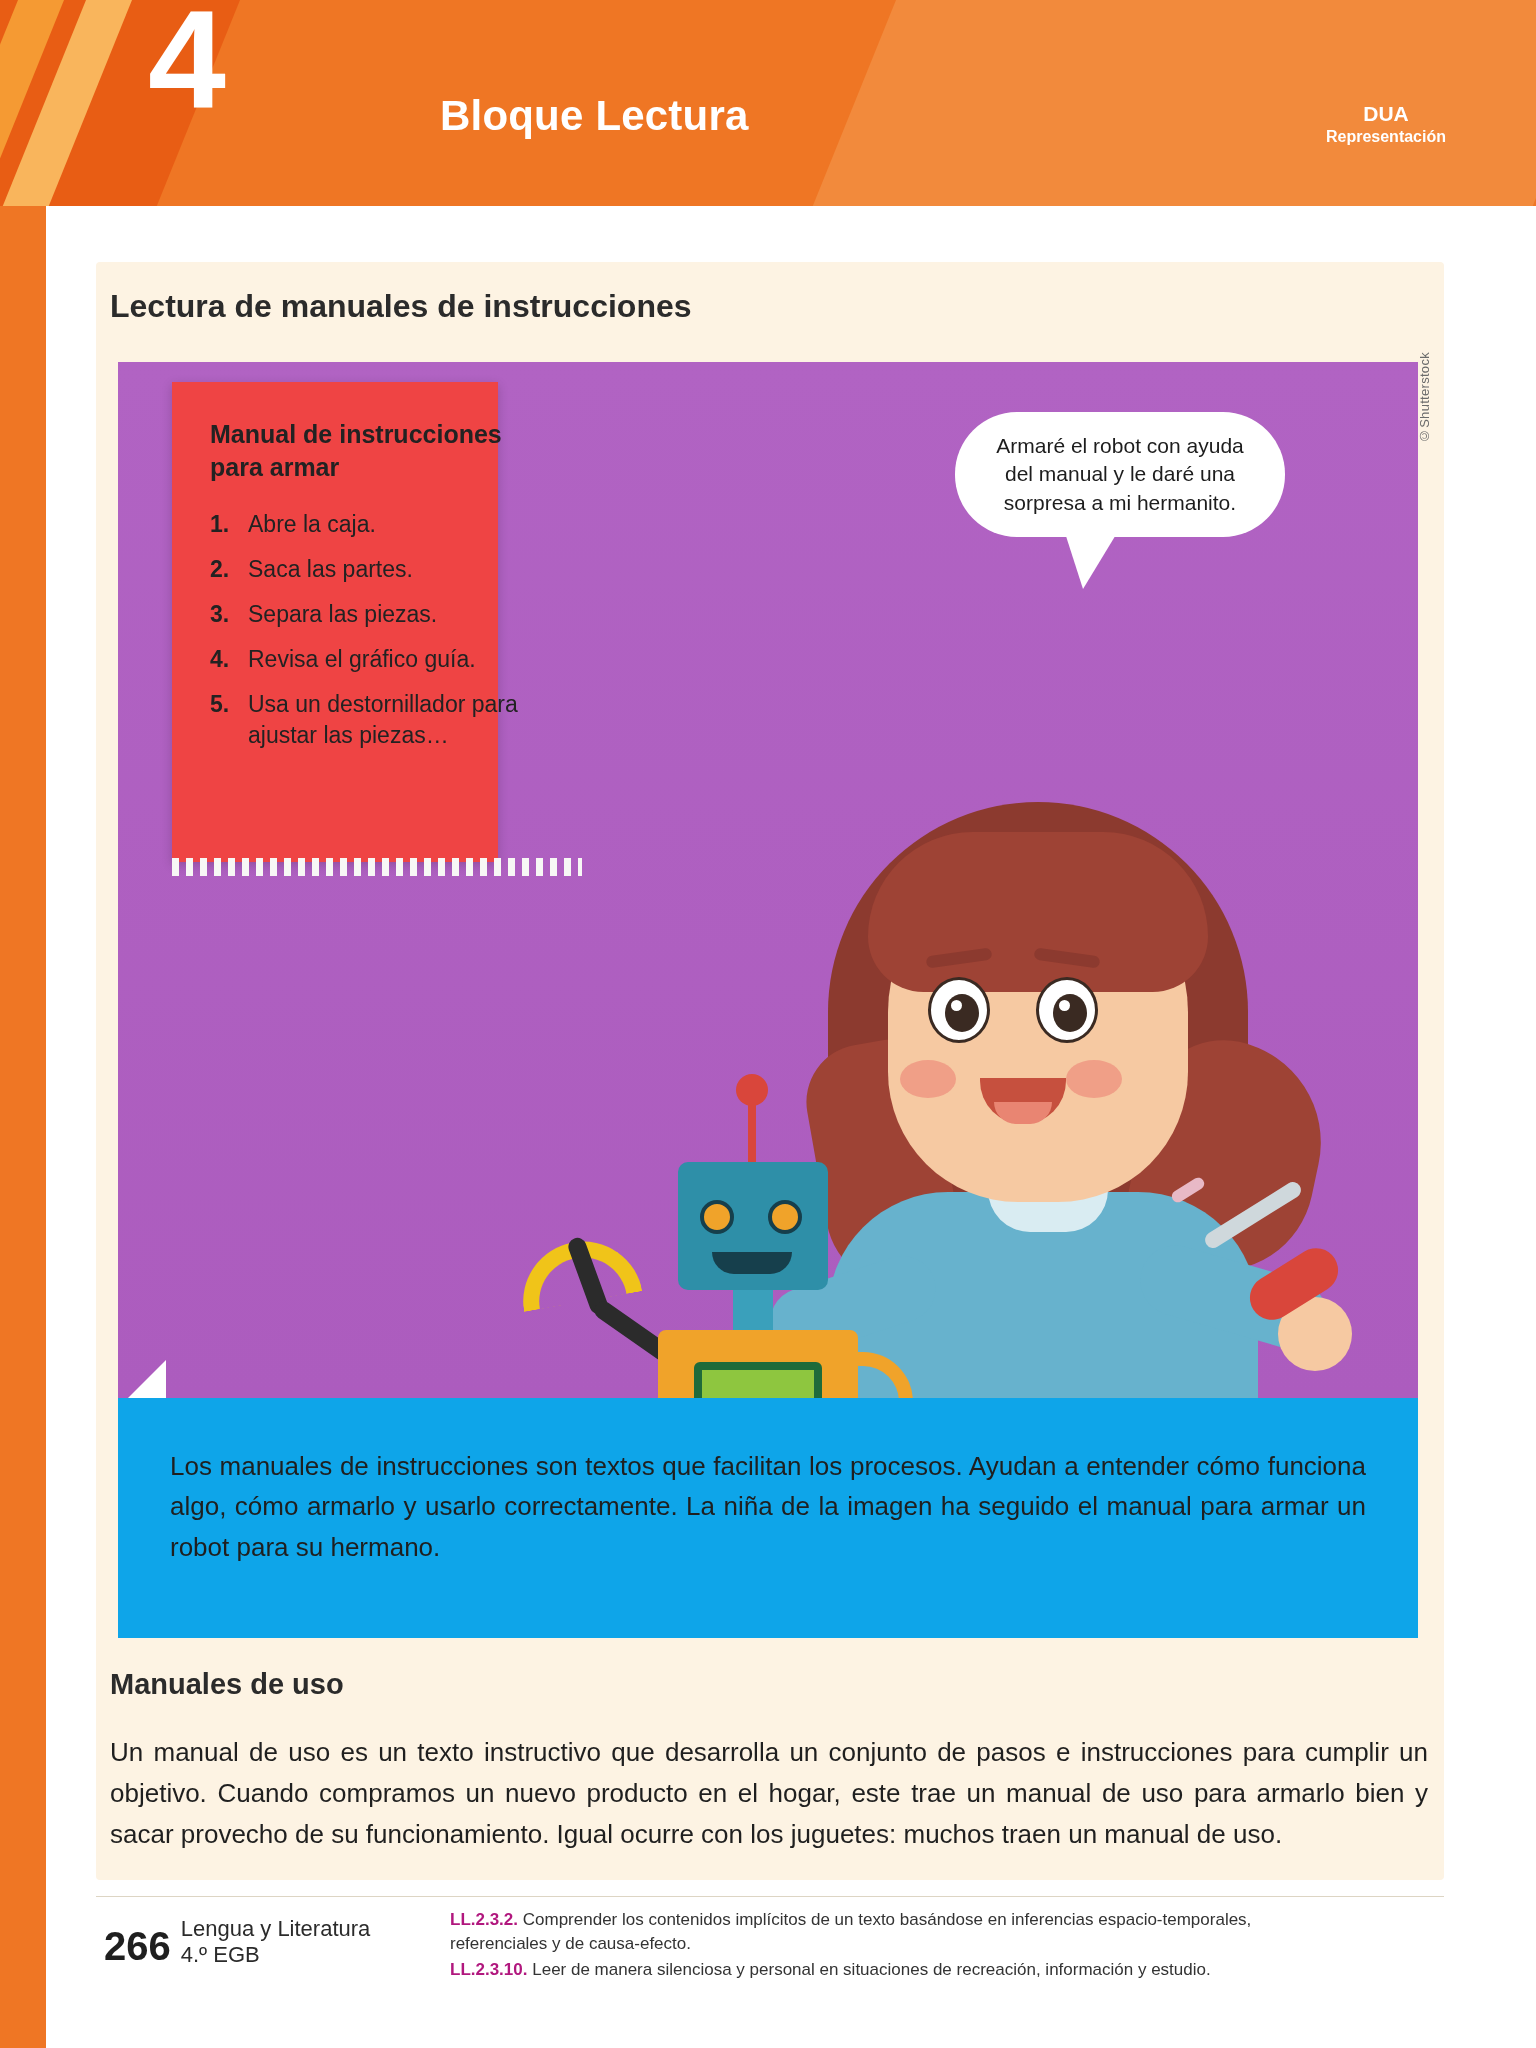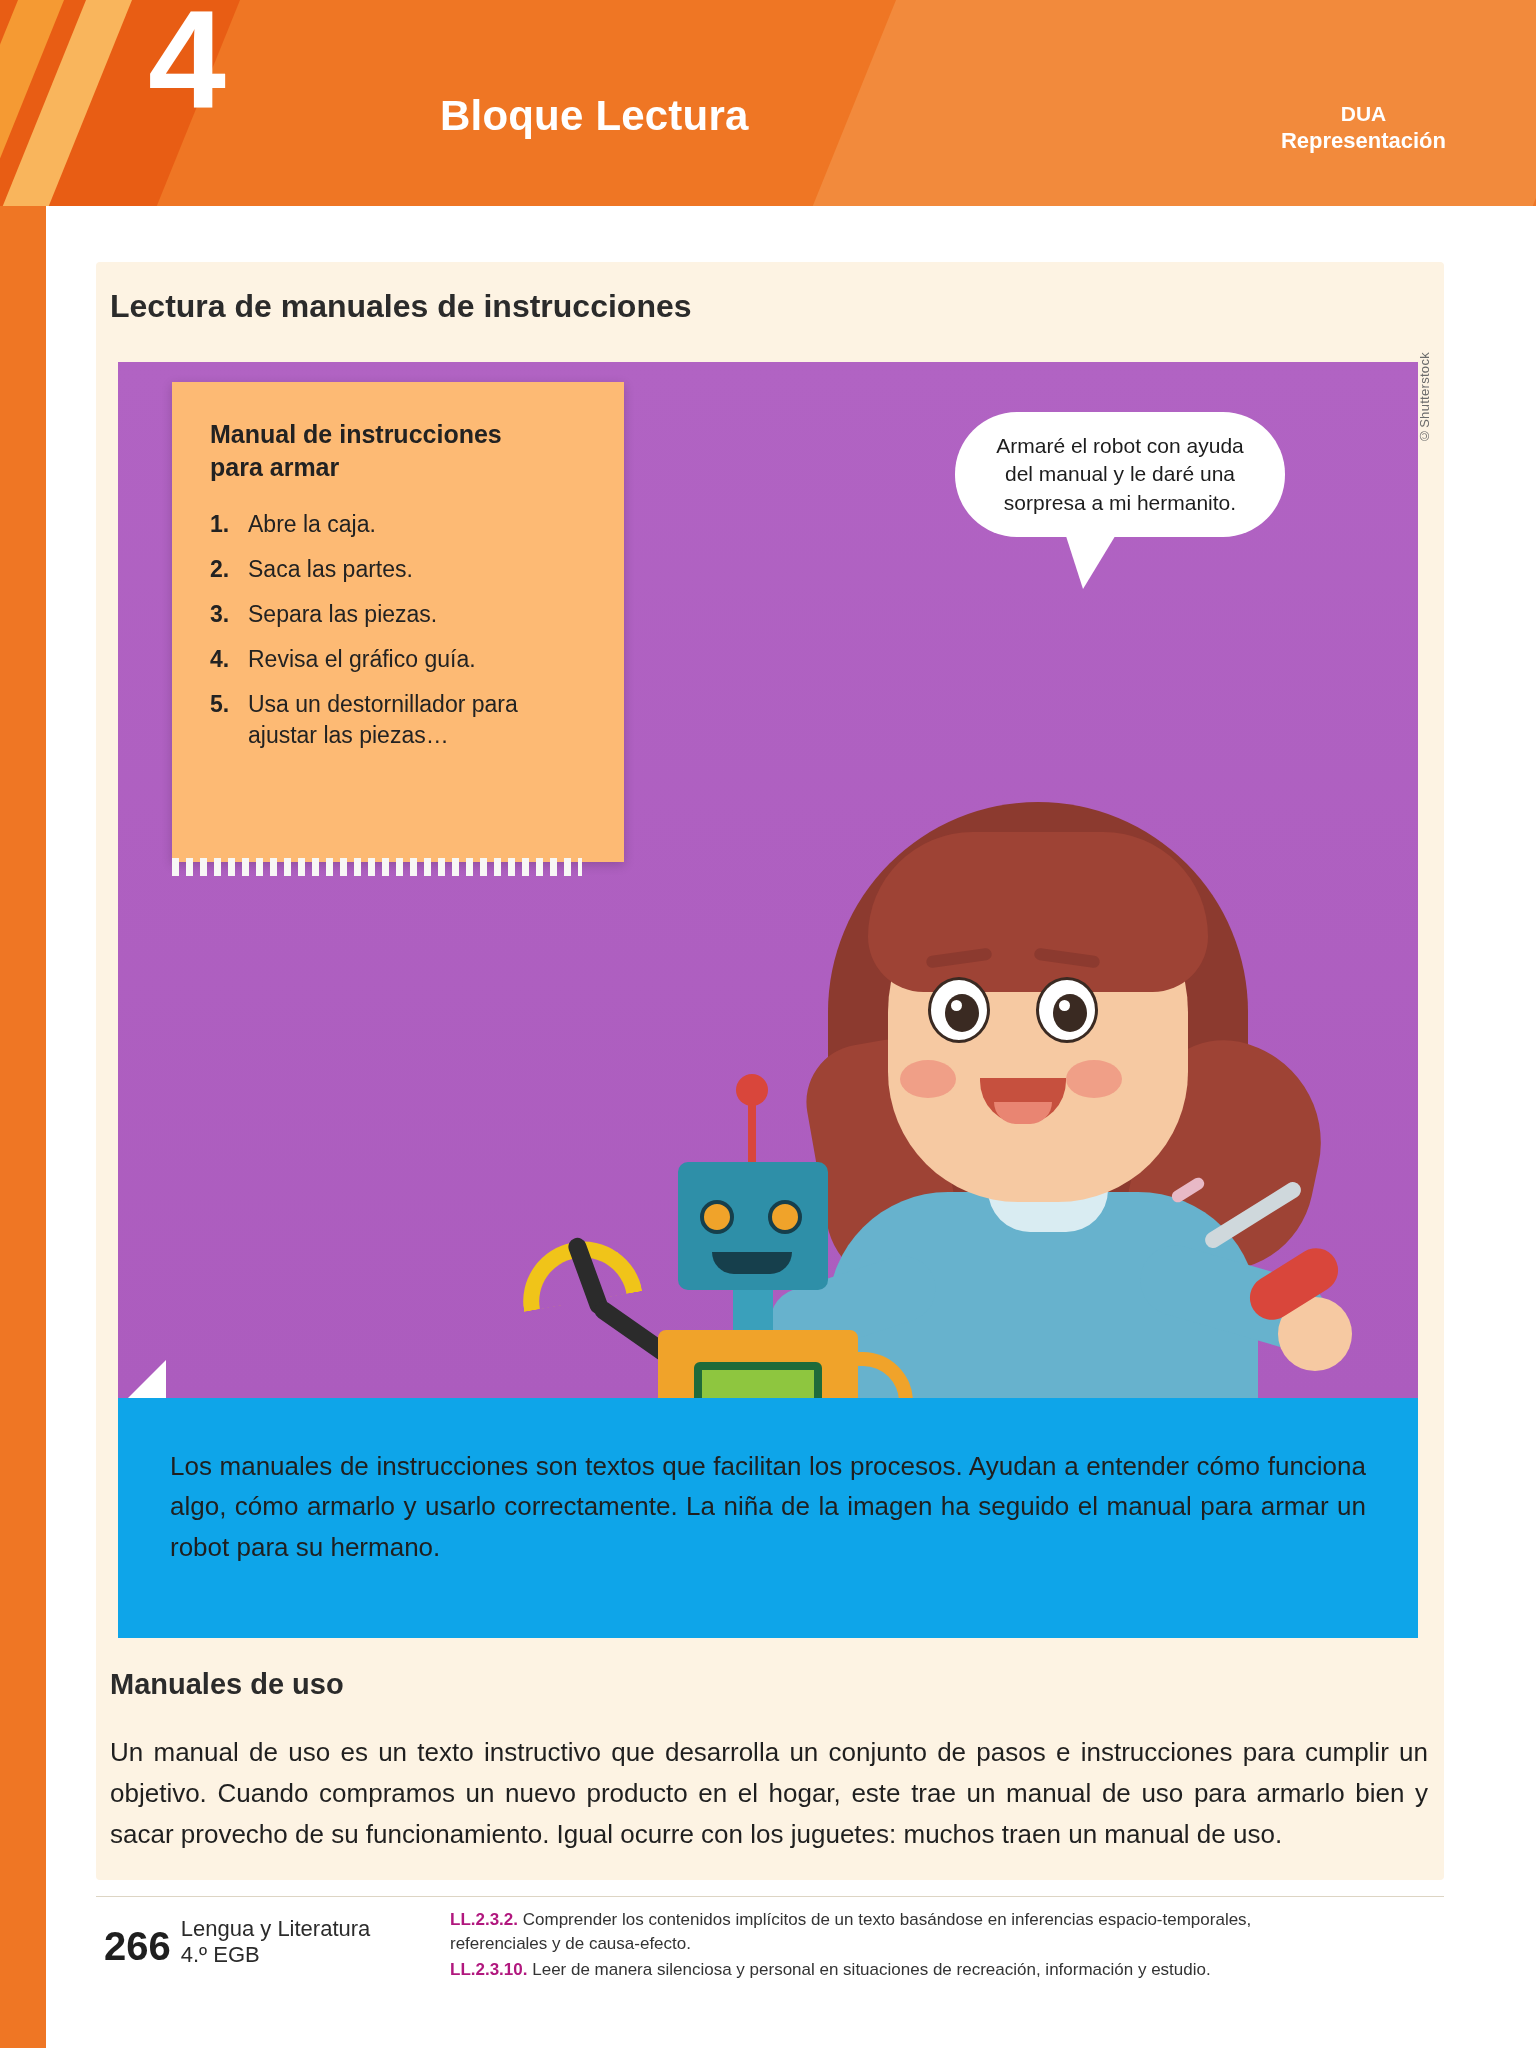--- a/index.html
+++ b/index.html
@@ -40,21 +40,21 @@
   }
   .header .title {
     position: absolute; left: 440px; top: 92px;
     font-size: 42px; font-weight: 700; color: #ffffff; letter-spacing: .2px;
   }
   .header .dua {
     position: absolute; right: 90px; top: 82px; text-align: center; color: #fff;
     line-height: 1.25;
   }
   .header .dua .d1 { font-size: 21px; font-weight: 700; margin-top: 19px; }
-  .header .dua .d2 { font-size: 22px; font-weight: 700; }
+  .header .dua .d2 { font-size: 16px; font-weight: 700; }
 
   
   .left-bar {
     position: absolute; top: 206px; left: 0; width: 46px; height: 1842px;
     background: #ef7624;
   }
 
   
   .cream {
     position: absolute; left: 96px; top: 262px; width: 1348px; height: 1618px;
@@ -74,22 +74,22 @@
   .illus .wall { position: absolute; inset: 0; background: linear-gradient(180deg,#b163c3 0%, #ac5cbe 100%); }
 
   .credit {
     position: absolute; right: 104px; top: 352px;
     font-size: 13px; color: #6b6b6b; letter-spacing: .3px;
     writing-mode: vertical-rl; transform: rotate(180deg);
   }
 
   
   .manual {
-    position: absolute; left: 172px; top: 382px; width: 452px; height: 480px;
-    background: #fdba74;
+    position: absolute; left: 172px; top: 382px; width: 326px; height: 480px;
+    background: #ef4444;
     box-shadow: 0 3px 10px rgba(0,0,0,.18);
   }
   .manual::after {
     content: ""; position: absolute; left: 0; bottom: -14px; width: 410px; height: 18px;
     background: #f7f7f5;
     -webkit-mask-image: repeating-linear-gradient(90deg,#000 0 7px, transparent 7px 14px);
     mask-image: repeating-linear-gradient(90deg,#000 0 7px, transparent 7px 14px);
   }
   .manual h3 {
     margin: 36px 0 0 38px; width: 330px;

